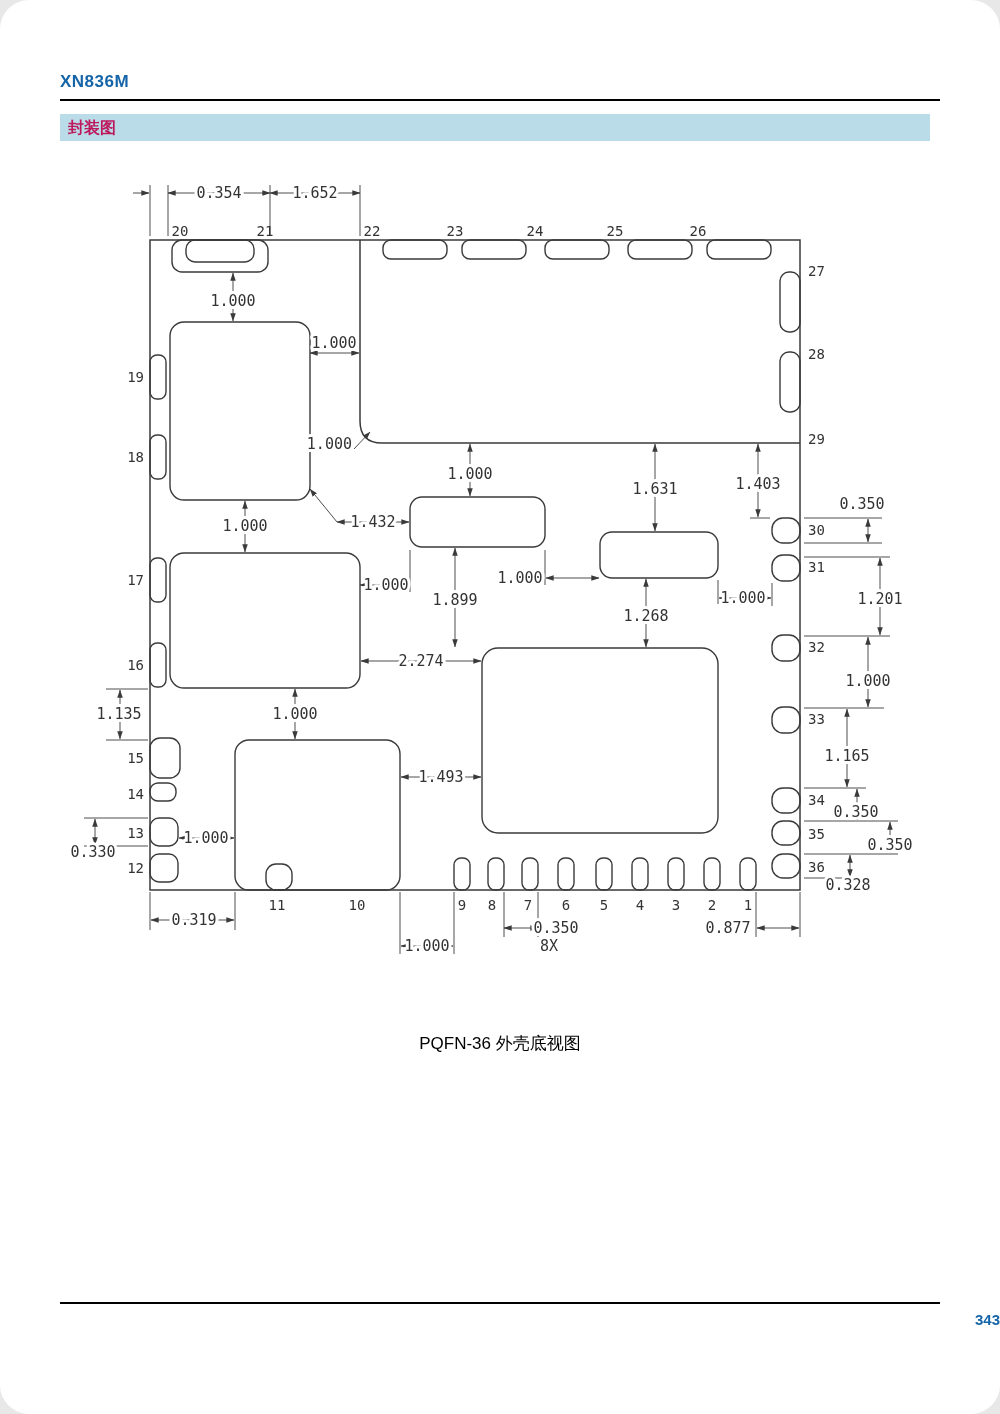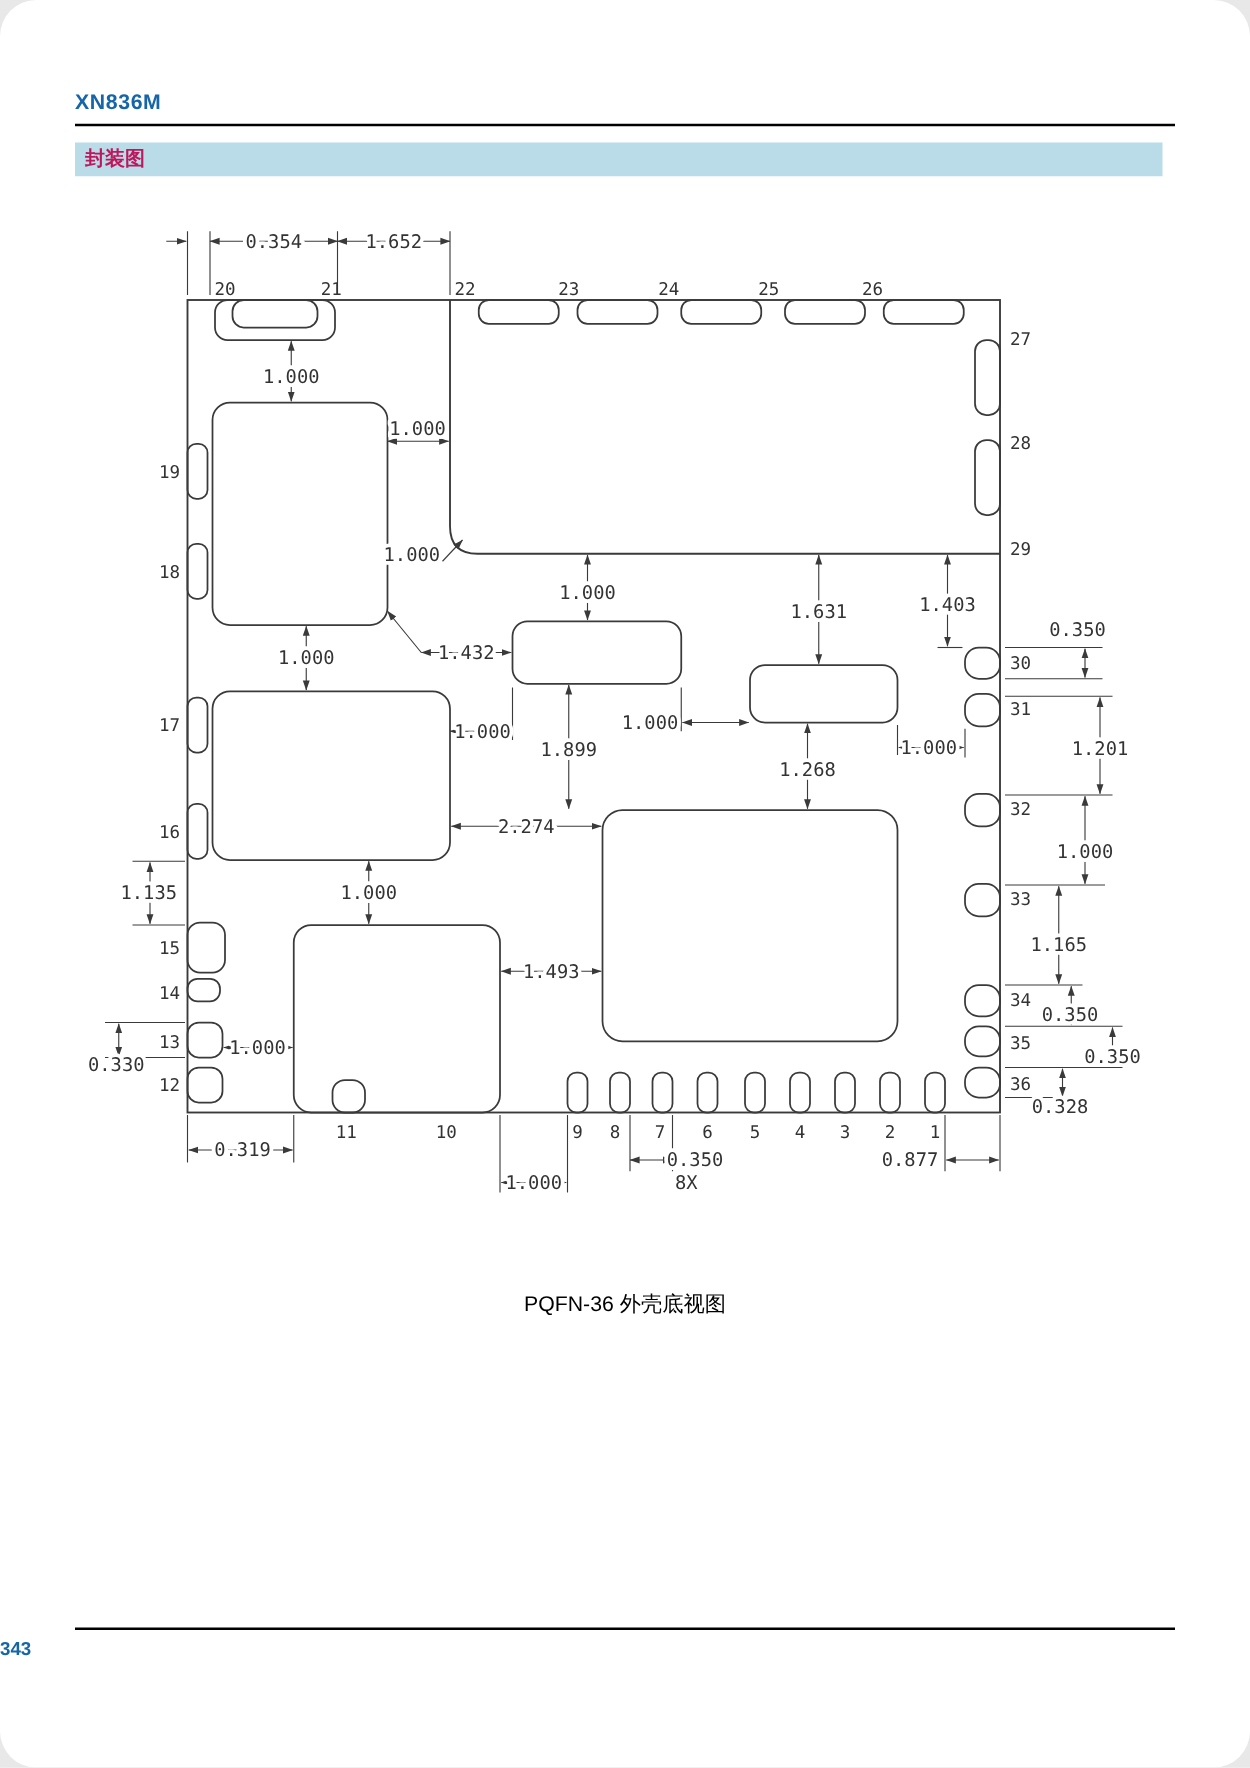--- a/index.html
+++ b/index.html
@@ -18,21 +18,21 @@
   .section-title {
     font-size:16px; font-weight:bold; color:#be185d; line-height:27px; padding-left:8px;
     font-family:"Liberation Sans", sans-serif;
   }
   .caption {
     position:absolute; left:0; top:1010px; width:100%; text-align:center;
     font-size:17px; color:#000;margin-top:22px;
   }
   .footer-rule { position:absolute; left:60px; top:1302px; width:880px; height:2px; background:#000; }
   .page-number {
-    position:absolute; left:0; top:1311px; width:100%; text-align:left;
+    position:absolute; left:0; top:1311px; width:100%; text-align:right;
     font-size:15px; font-weight:bold; color:#1565a8;
   }
   svg.drawing { position:absolute; left:0; top:0; }
   .ol  { fill:none; stroke:#3a3a3a; stroke-width:1.5; }
   .pad { fill:none; stroke:#3a3a3a; stroke-width:1.4; }
   .ext { stroke:#3a3a3a; stroke-width:0.9; fill:none; }
   .dim { stroke:#3a3a3a; stroke-width:0.9; fill:none; }
   .dt  { font-family:"DejaVu Sans Mono", monospace; font-size:15px; fill:#333;
          text-anchor:middle; paint-order:stroke; stroke:#fff; stroke-width:6px;
          stroke-linejoin:round; }

